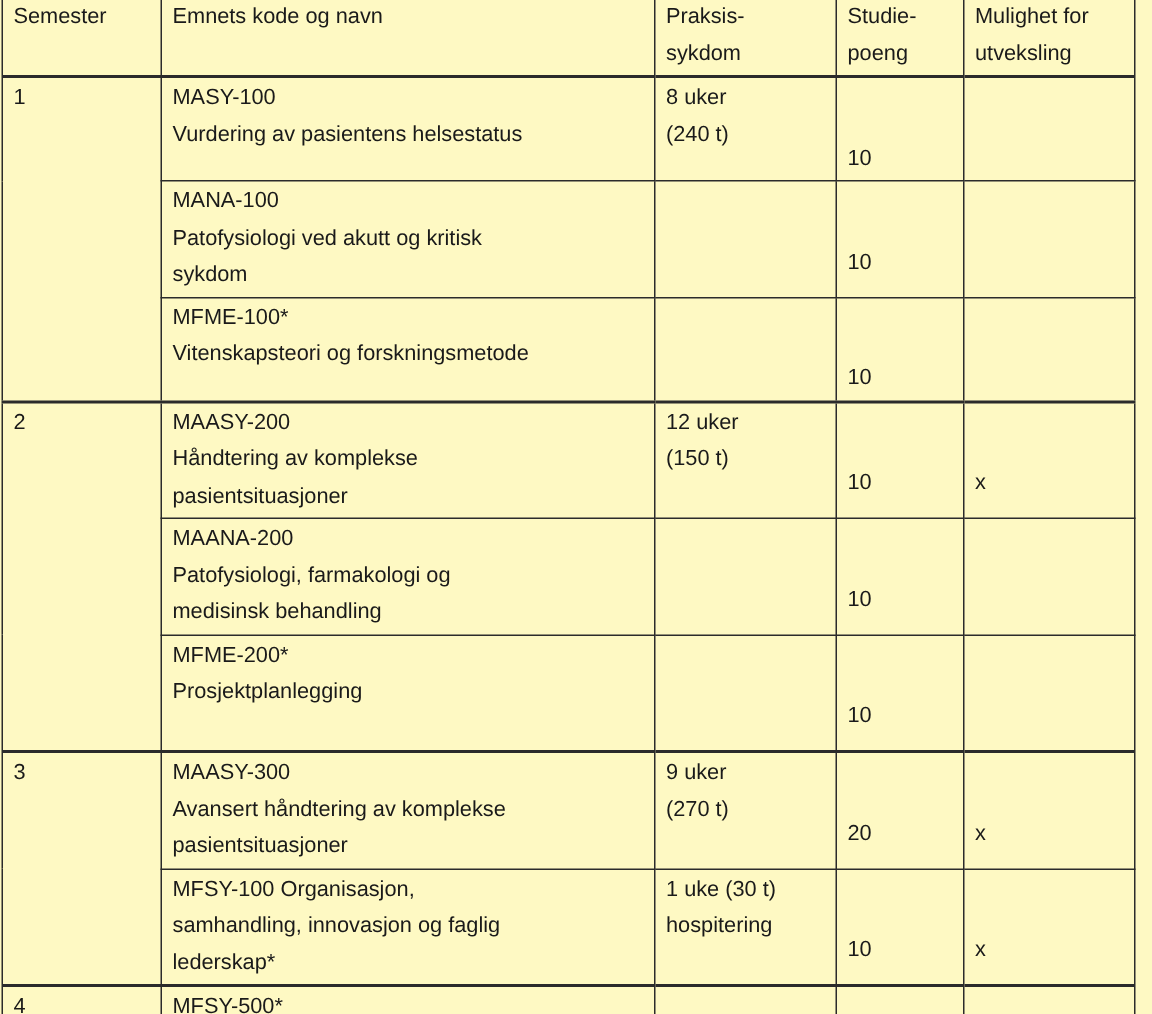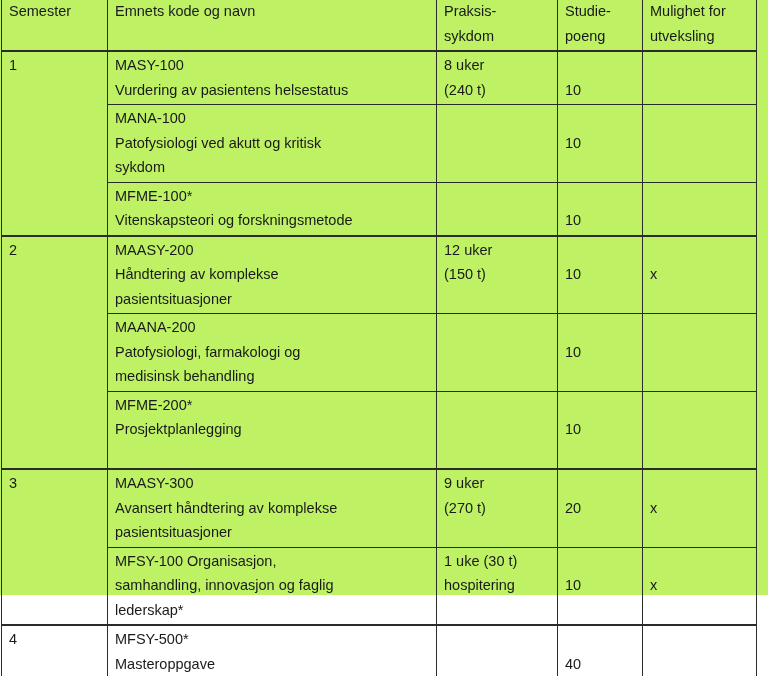--- a/index.html
+++ b/index.html
@@ -11,22 +11,22 @@
     width: 768px;
     height: 676px;
     overflow: hidden;
     font-family: "Liberation Sans", sans-serif;
     color: #000000;
   }
 
   #page {
     position: relative;
     width: 768px;
-    height: 595px;
-    background: #bef264;
+    height: 676px;
+    background: #fef9c3;
   }
 
   table.study-plan {
     border-collapse: collapse;
     table-layout: fixed;
     width: 755px;
     margin: 0;
     font-size: 14.5px;
     line-height: 24.5px;
     color: #1a1a1a;
@@ -71,20 +71,21 @@
 
   
   td.sem-cell {
     vertical-align: top;
   }
 
   
   .line-2 {
     display: block;
     padding-top: 24.5px;
+    margin-top: 16px;
   }
 
   
   .pad-line {
     display: block;
     height: 24.5px;
   }
 
   .txt-line {
     display: block;

